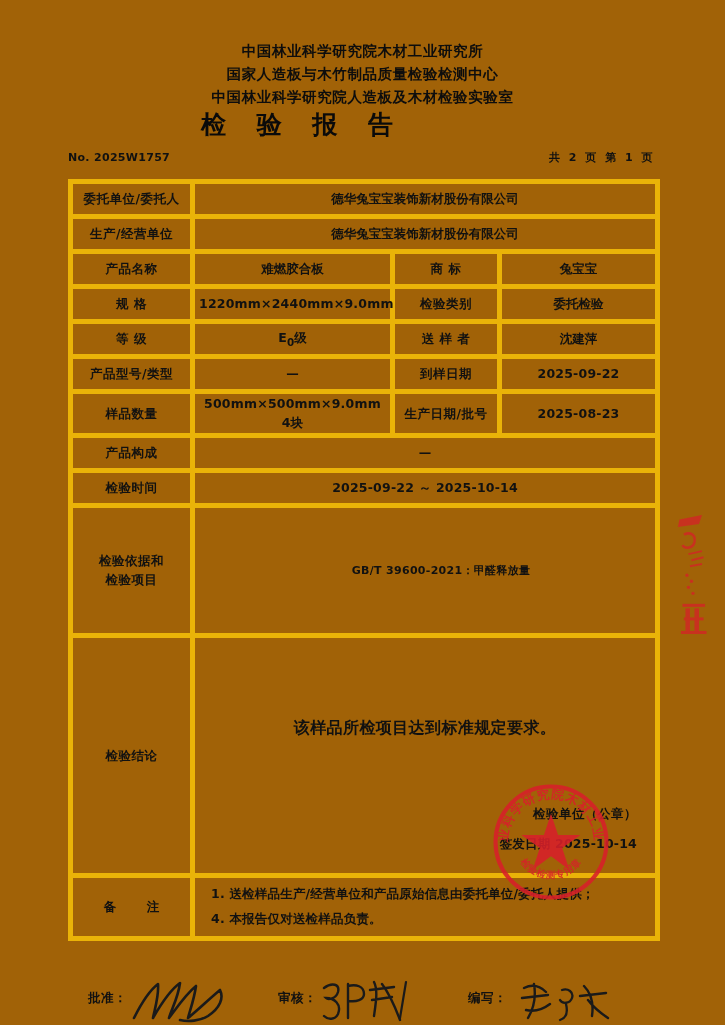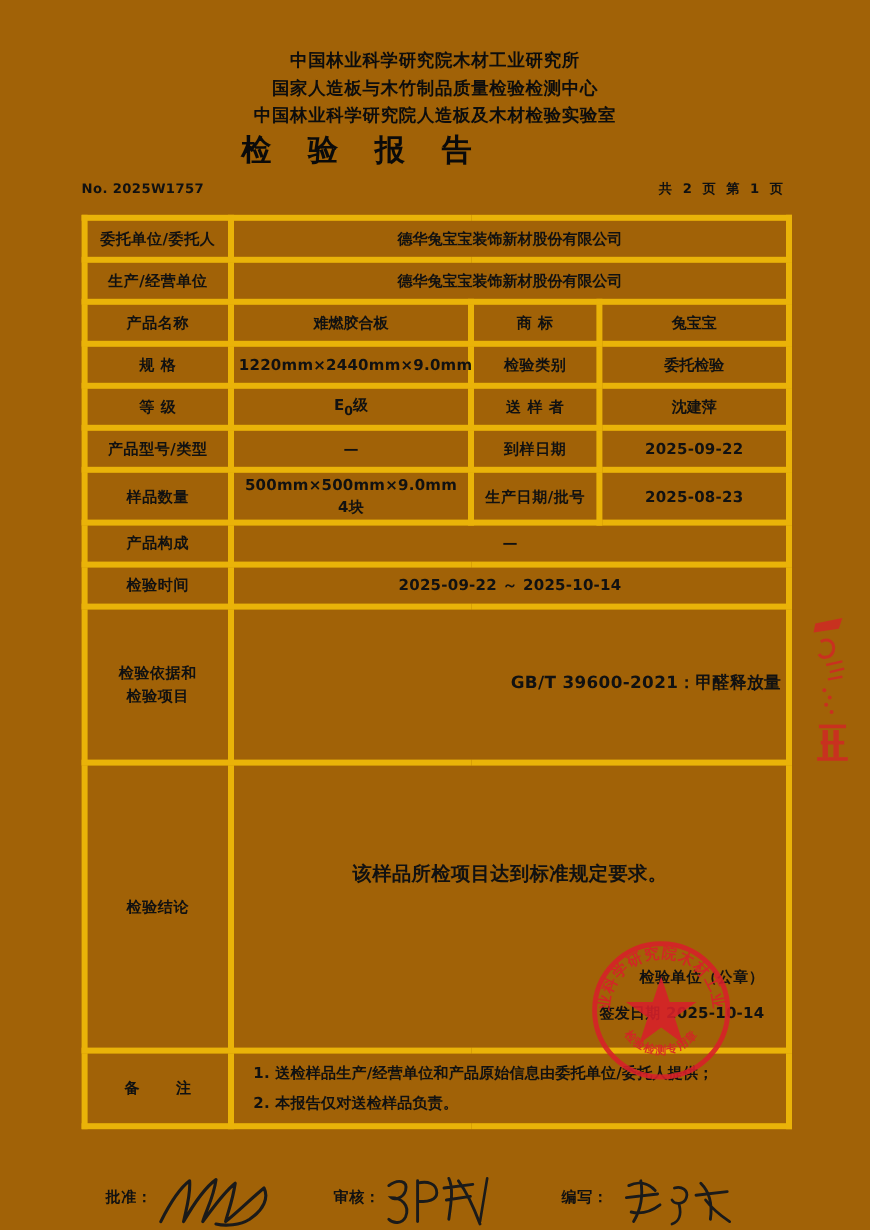--- a/index.html
+++ b/index.html
@@ -91,23 +91,23 @@
     font-size: 12px;
     letter-spacing: 0.2px;
   }
   .dash { font-size: 13px; }
 
   .cell-basis {
     height: 125px;
     vertical-align: middle;
   }
   .basis-text {
-    text-align: right;
+    text-align: center;
     padding-left: 32px;
-    font-size: 14px;
+    font-size: 11px;
     letter-spacing: 0.3px;
   }
   .cell-concl {
     height: 235px;
     vertical-align: top;
     position: relative;
   }
   .concl-inner {
     position: relative;
     height: 100%;
@@ -273,21 +273,21 @@
               <div class="issue-date"><span>签发日期</span> <span>2025-10-14</span></div>
             </div>
           </div>
         </td>
       </tr>
       <tr>
         <td class="cell-remark lbl-sp">备  注</td>
         <td colspan="3" class="cell-remark">
           <div class="remark-list">
             <div>1. 送检样品生产/经营单位和产品原始信息由委托单位/委托人提供；</div>
-            <div>2. 本报告仅对送检样品负责。</div>
+            <div>4. 本报告仅对送检样品负责。</div>
           </div>
         </td>
       </tr>
     </tbody>
   </table>
 
   <div class="sig-row">
     <div class="sig-item sig-1">
       <span>批准：</span>
       <svg class="handwrite" style="left:40px; top:-12px;" width="110" height="46" viewBox="0 0 110 46">

